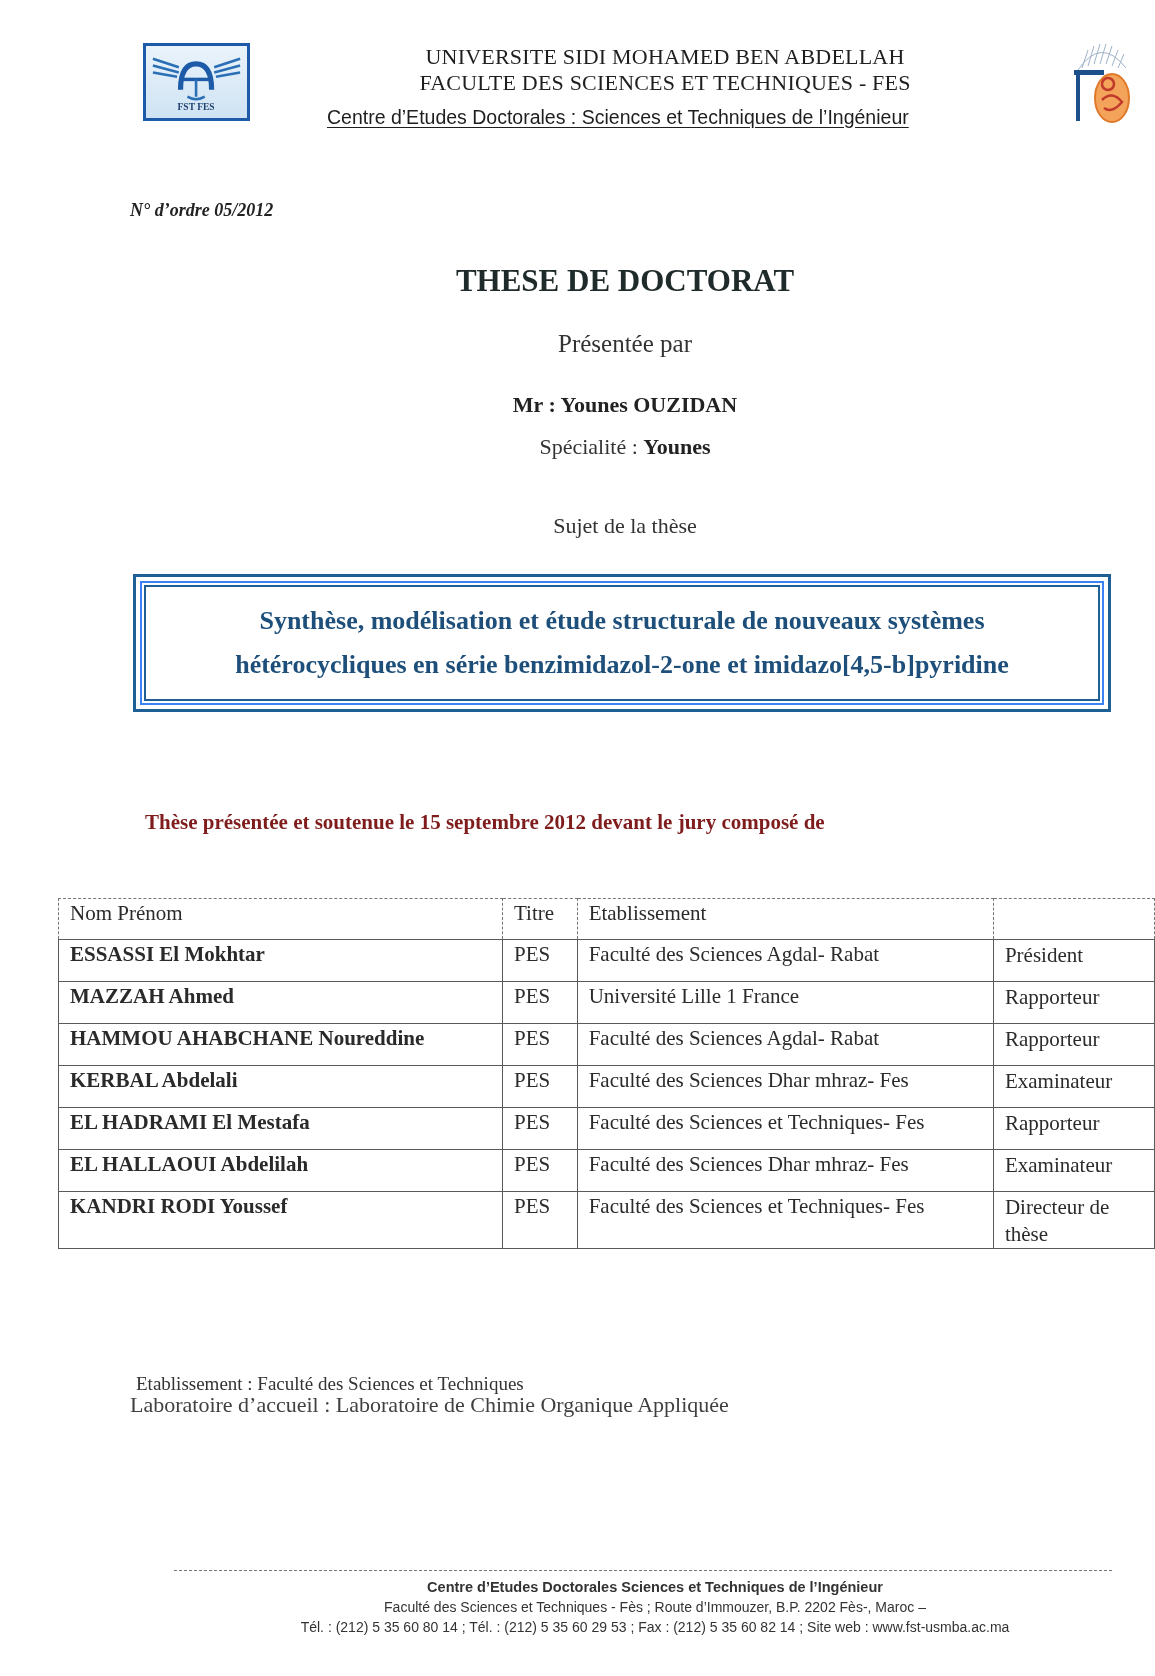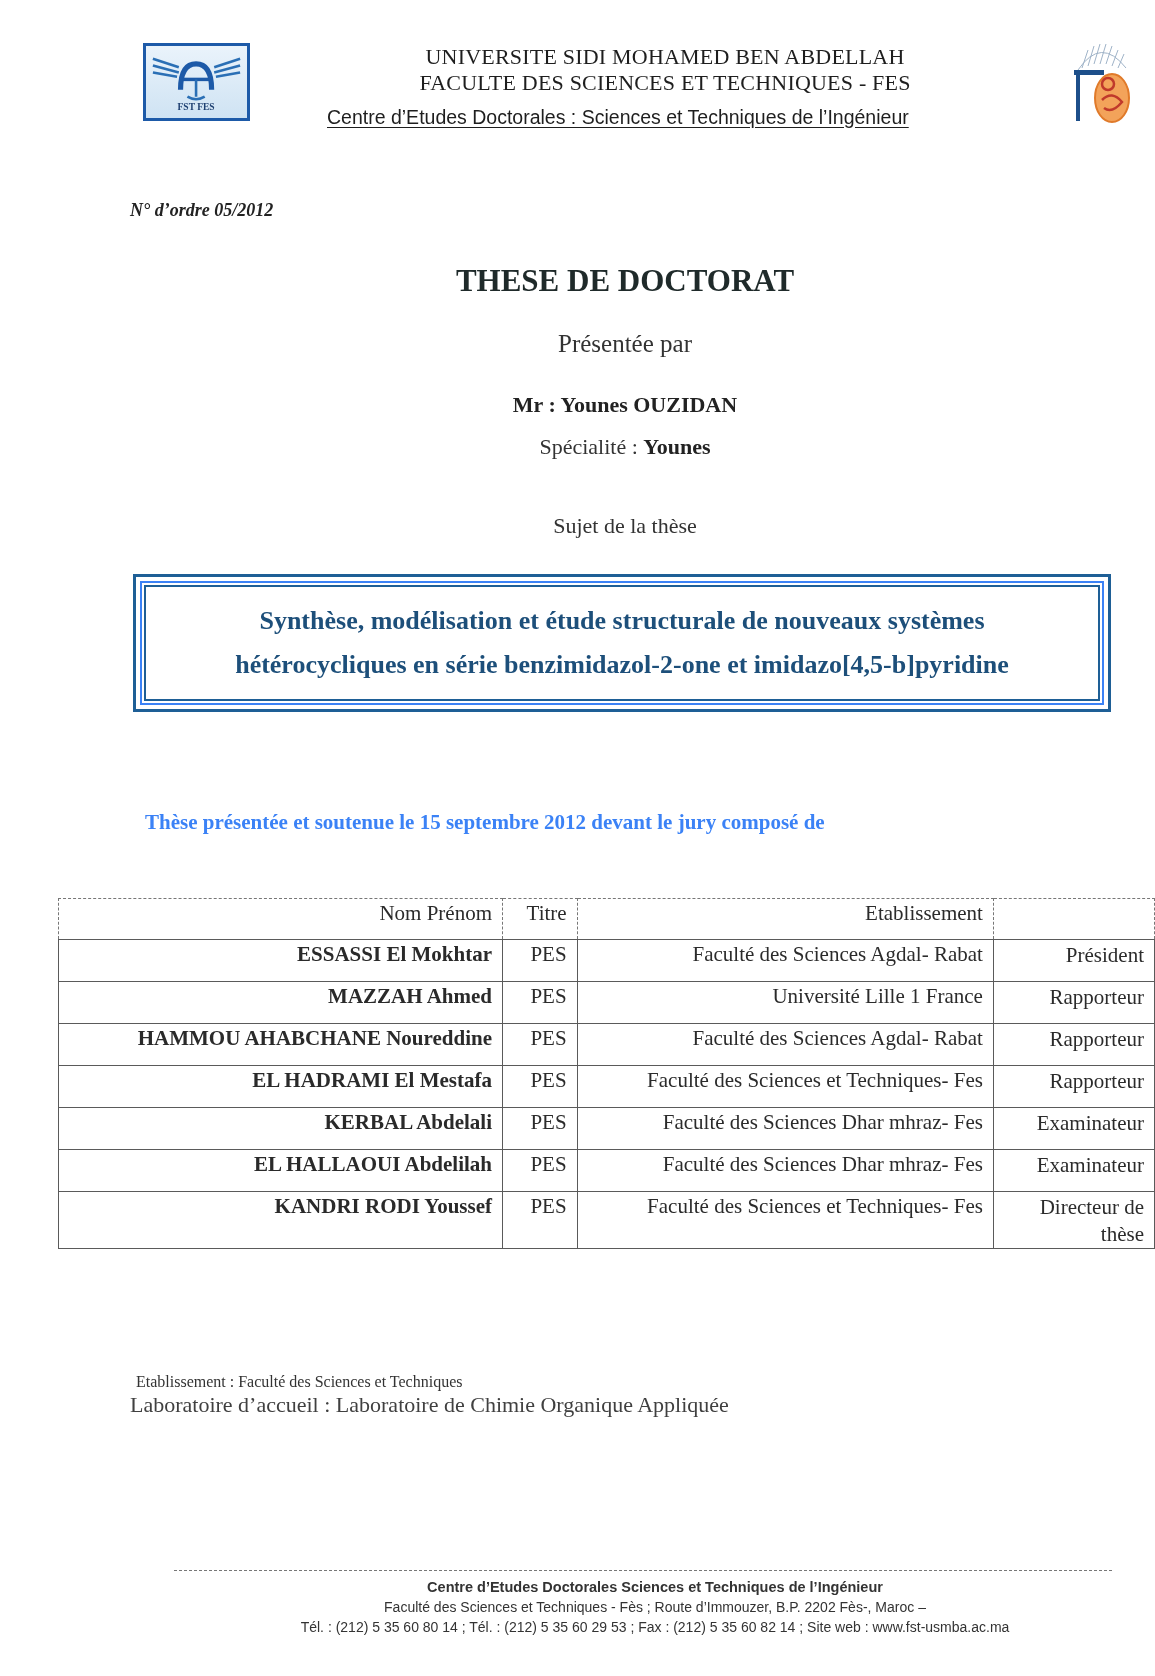--- a/index.html
+++ b/index.html
@@ -26,37 +26,37 @@
   .specialite b { color:#222; }
   .sujet-label { left:0; width:1250px; text-align:center; top:513px; font-size:22px; color:#333; }
 
   .subject-box { left:133px; top:574px; width:978px; height:138px; box-sizing:border-box;
                  border:3px solid #1e5f96; padding:4px; }
   .subject-inner { width:100%; height:100%; box-sizing:border-box; border:2px solid #3b82f6;
                    outline:2px solid #1e5f96; outline-offset:-6px;
                    display:flex; flex-direction:column; justify-content:center; align-items:center; gap:14px; }
   .subject-line { font-size:26px; font-weight:bold; color:#1d4f7a; white-space:nowrap; }
 
-  .soutenue { left:145px; top:810px; font-size:21px; font-weight:bold; color:#3b82f6; }
+  .soutenue { left:145px; top:810px; font-size:21px; font-weight:bold; color:#7f1d1d; }
 
   
   .jury { left:58px; top:898px; border-collapse:collapse; font-size:21px; color:#2b2b2b; }
   .jury td, .jury th { border:1.5px solid #5a5a5a; padding:2px 10px 0 11px; vertical-align:top;
-                       text-align:right; font-weight:normal; }
+                       text-align:left; font-weight:normal; }
   .jury thead th { border-style:dashed; border-color:#777; height:38px; }
   .jury tbody tr { height:42px; }
   .jury tbody tr.tall { height:56px; }
   .jury td.name { font-weight:bold; color:#2a2a2a; width:424px; white-space:nowrap; }
   .jury td.titre { width:53px; }
   .jury td.etab { width:396px; white-space:nowrap; }
   .jury td.role { width:140px; line-height:27px; }
   .jury .c1 { width:424px; } .jury .c2 { width:53px;margin-top:44px; } .jury .c3 { width:396px; } .jury .c4 { width:140px; }
 
   .labo { left:130px; top:1392px; font-size:22px; color:#404040; }
-  .etab-line { left:136px; top:1373px; font-size:16px; color:#333; }
+  .etab-line { left:136px; top:1373px; font-size:19px; color:#333; }
 
   
   .footer-rule { left:174px; top:1570px; width:938px; border-top:1.5px dashed #777; }
   .footer-text { left:0; width:1310px; text-align:center; font-family:"Liberation Sans", sans-serif; color:#333; }
   .f1 { top:1579px; font-size:14.5px; font-weight:bold; }
   .f2 { top:1599px; font-size:14px; }
   .f3 { top:1619px; font-size:14px; }
 </style>
 </head>
 <body>
@@ -142,30 +142,30 @@
       <td class="etab">Université Lille 1  France</td>
       <td class="role">Rapporteur</td>
     </tr>
     <tr>
       <td class="name">HAMMOU AHABCHANE Noureddine</td>
       <td class="titre">PES</td>
       <td class="etab">Faculté des Sciences Agdal- Rabat</td>
       <td class="role">Rapporteur</td>
     </tr>
     <tr>
+      <td class="name">KERBAL Abdelali</td>
+      <td class="titre">PES</td>
+      <td class="etab">Faculté des Sciences Dhar mhraz- Fes</td>
+      <td class="role">Examinateur</td>
+    </tr>
+    <tr>
       <td class="name">EL HADRAMI  El Mestafa</td>
       <td class="titre">PES</td>
       <td class="etab">Faculté des Sciences et Techniques- Fes</td>
       <td class="role">Rapporteur</td>
-    </tr>
-    <tr>
-      <td class="name">KERBAL Abdelali</td>
-      <td class="titre">PES</td>
-      <td class="etab">Faculté des Sciences Dhar mhraz- Fes</td>
-      <td class="role">Examinateur</td>
     </tr>
     <tr>
       <td class="name">EL HALLAOUI  Abdelilah</td>
       <td class="titre">PES</td>
       <td class="etab">Faculté des Sciences Dhar mhraz- Fes</td>
       <td class="role">Examinateur</td>
     </tr>
     <tr class="tall">
       <td class="name">KANDRI RODI Youssef</td>
       <td class="titre">PES</td>

